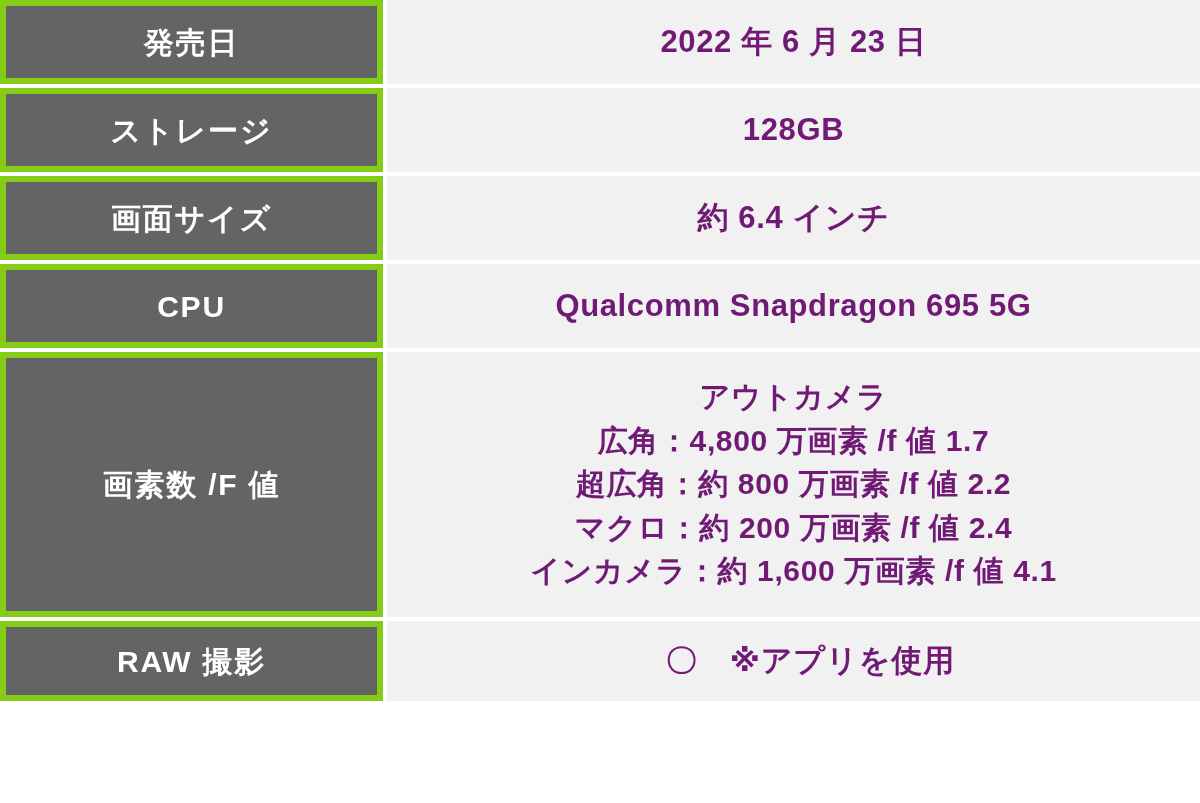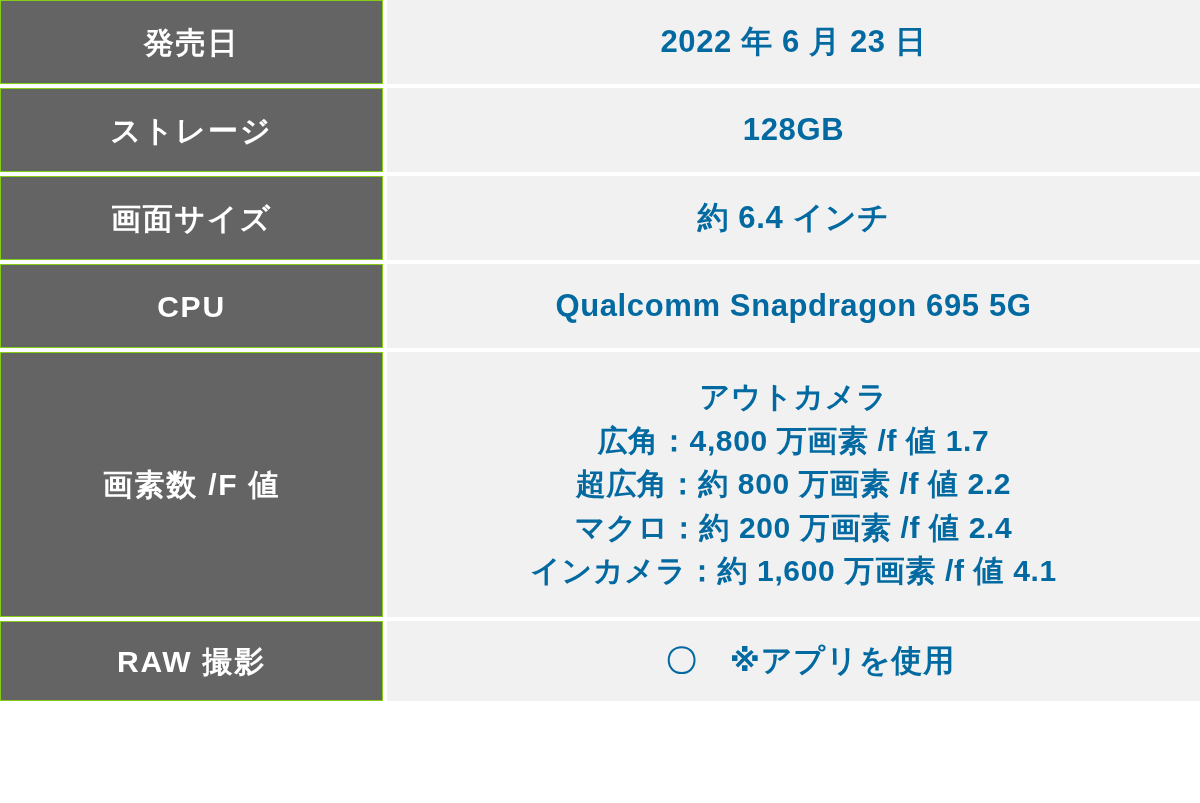--- a/index.html
+++ b/index.html
@@ -35,40 +35,40 @@
   .spec-row:last-child {
     margin-bottom: 0;
   }
 
   
   .label-cell {
     flex: 0 0 383px;
     width: 383px;
     box-sizing: border-box;
     background: #646464;
-    border: 1px solid #84cc16;
+    border: 6px solid #84cc16;
     color: #ffffff;
     display: flex;
     align-items: center;
     justify-content: center;
     text-align: center;
     font-size: 30px;
     font-weight: 700;
     letter-spacing: 0.06em;
     line-height: 1.3;
     padding: 0 10px;
   }
 
   
   .value-cell {
     flex: 1 1 auto;
     box-sizing: border-box;
     background: #f1f1f1;
     margin-left: 4px;
-    color: #0369a1;
+    color: #701a75;
     display: flex;
     flex-direction: column;
     align-items: center;
     justify-content: center;
     text-align: center;
     font-size: 31px;
     font-weight: 600;
     letter-spacing: 0.02em;
     line-height: 1.25;
     padding: 0 14px;

